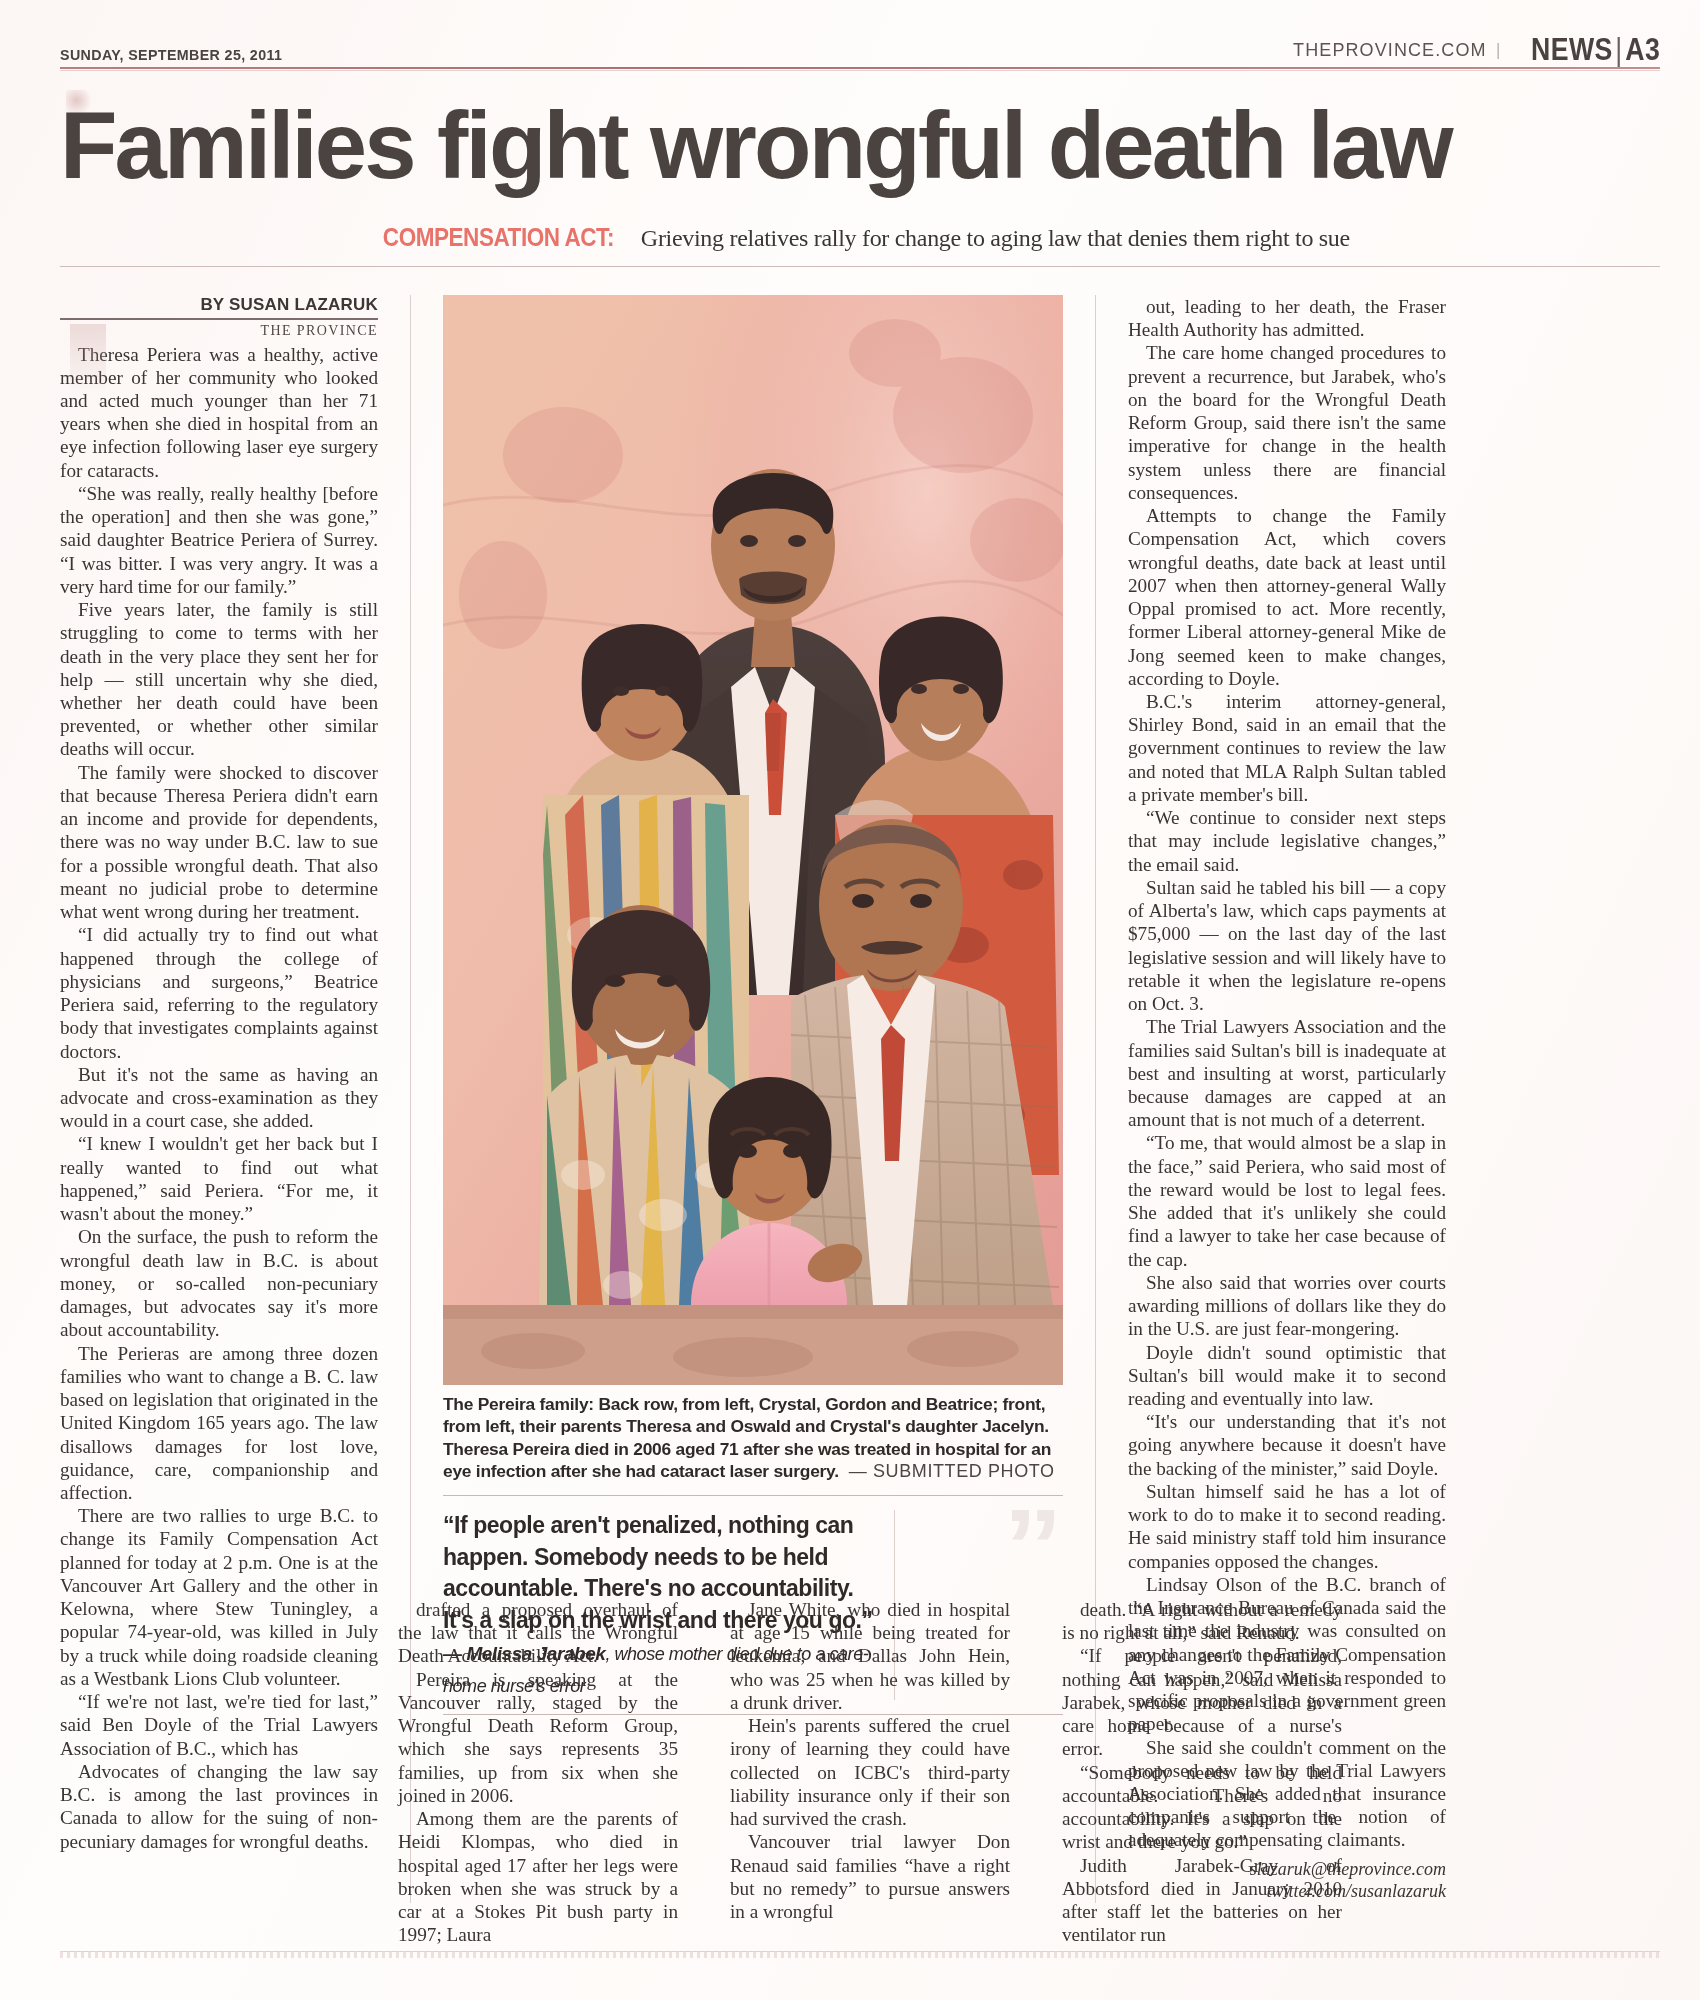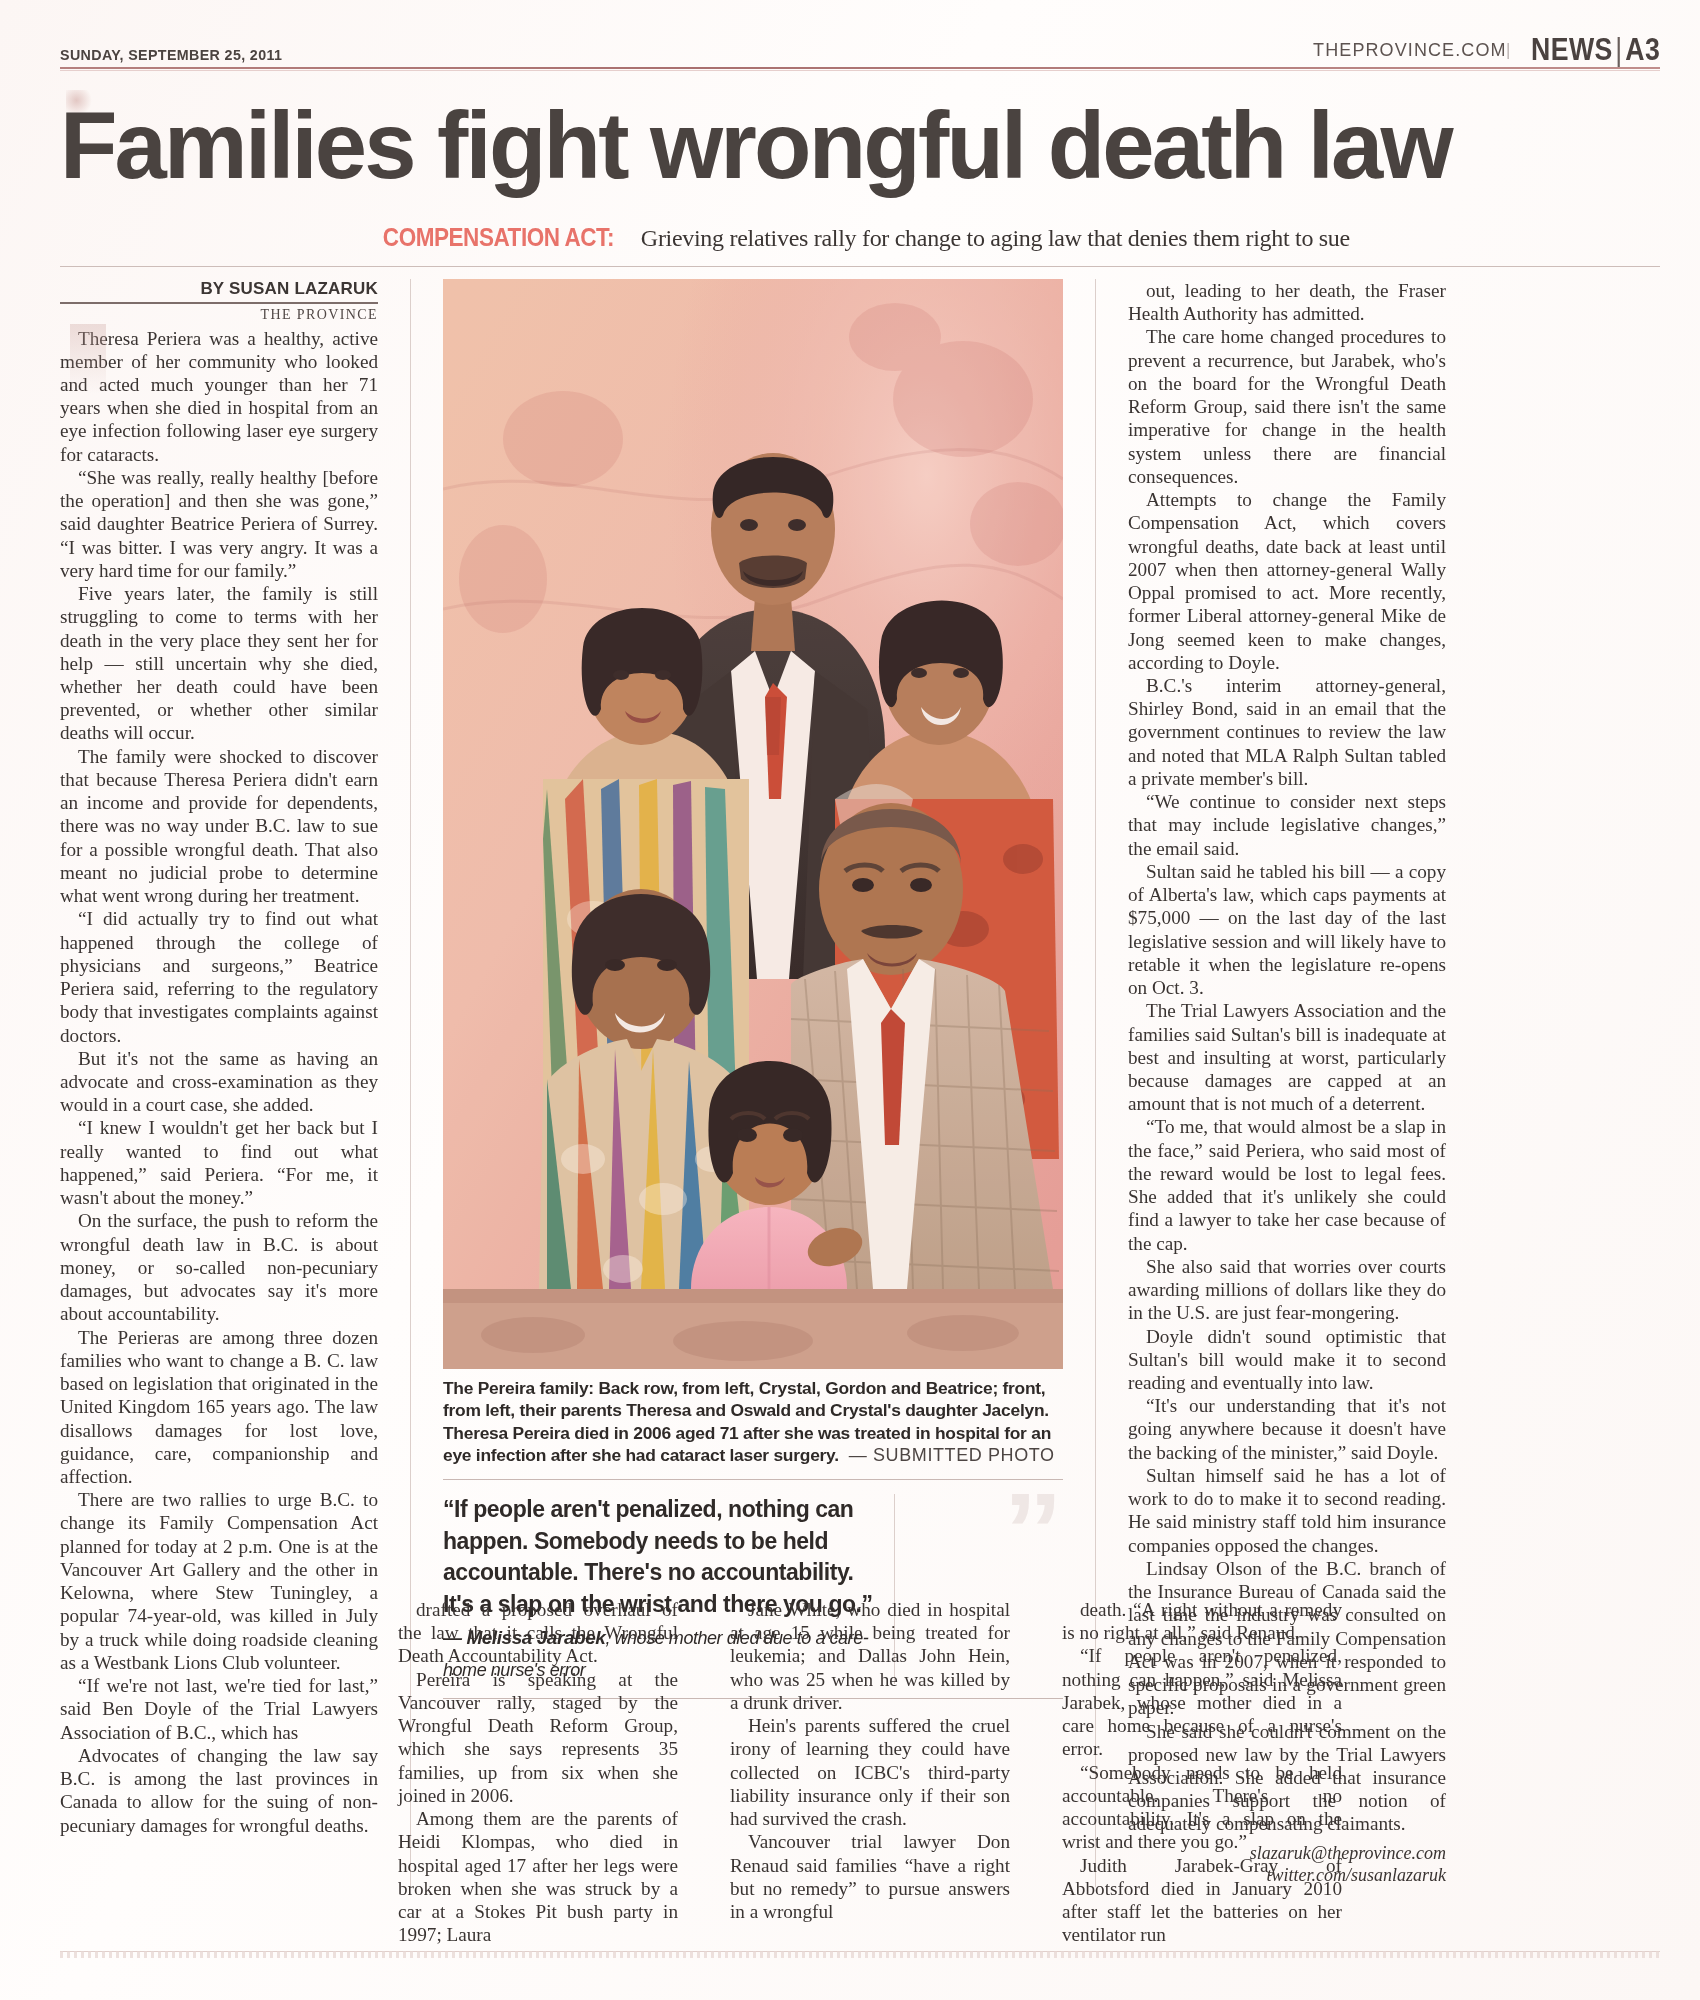--- a/index.html
+++ b/index.html
@@ -44,20 +44,21 @@
     font-weight: 700;
     font-size: 15.5px;
     letter-spacing: 0.4px;
     color: #4b4340;
     transform: scaleX(0.92);
     transform-origin: left bottom;
   }
   .folio {
     display: flex;
     align-items: flex-end;
+    gap: 10px;
   }
   .folio-site {
     font-family: "Liberation Sans", sans-serif;
     font-size: 18px;
     letter-spacing: 1.1px;
     color: #5d5350;
     position: relative;
     top: -3px;
   }
   .folio-pipe {
@@ -129,21 +130,21 @@
     letter-spacing: -0.3px;
   }
   .rule-sub {
     height: 1px;
     background: #cdbdb9;
     margin-top: 14px;
   }
 
   
   .grid {
-    margin-top: 12px;
+    margin-top: 28px;
     display: grid;
     grid-template-columns: 318px 1px 620px 1px 318px;
     column-gap: 32px;
   }
   .vrule { background: #dccfcb; }
 
   .byline-wrap {
     text-align: right;
     padding-bottom: 4px;
   }

